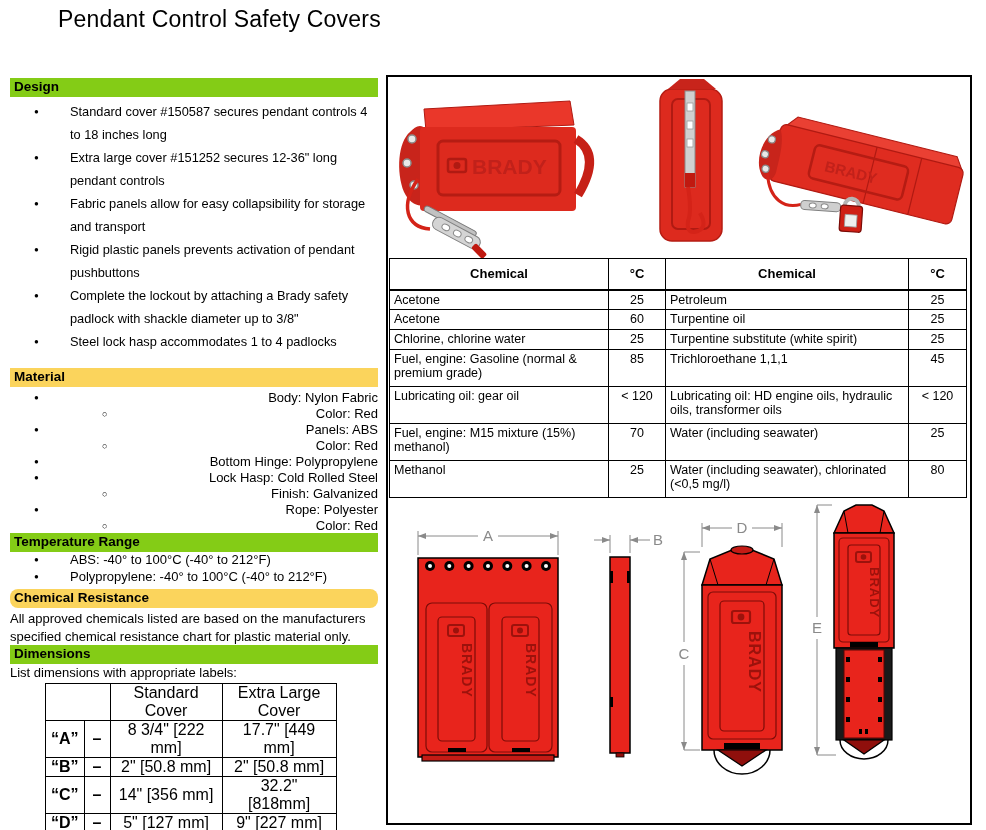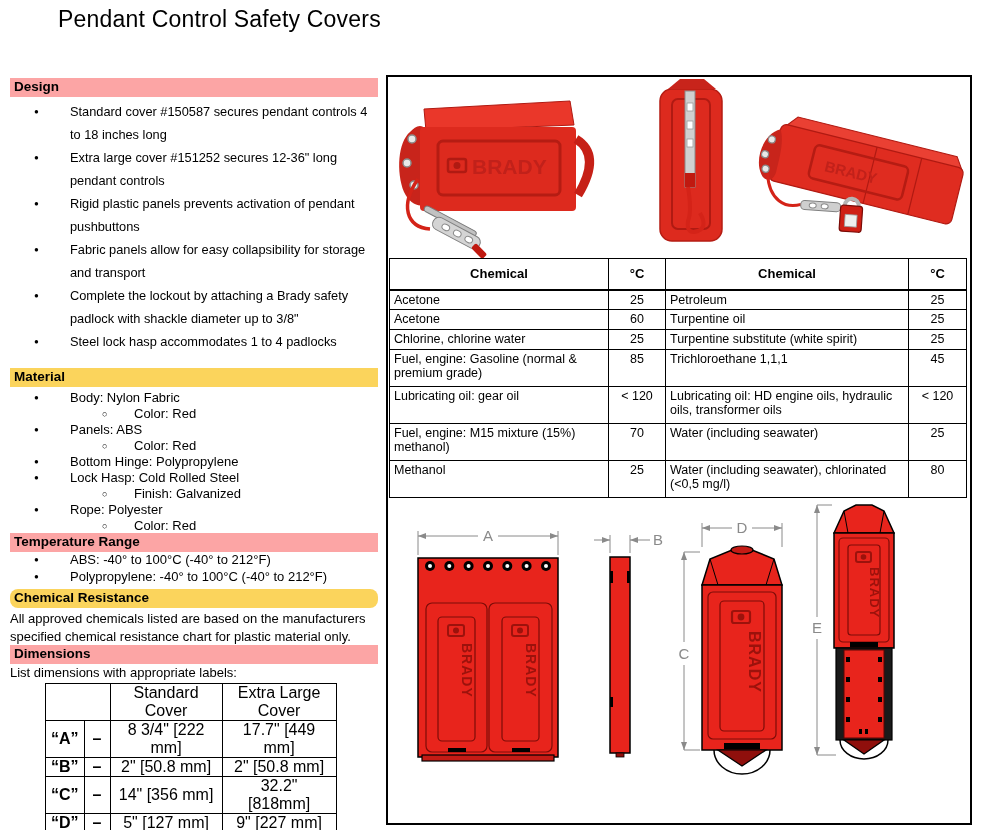--- a/index.html
+++ b/index.html
@@ -4,32 +4,32 @@
 <style>
   * { margin:0; padding:0; box-sizing:border-box; }
   html,body { background:#fff; }
   body { width:986px; height:830px; position:relative; font-family:"Liberation Sans", sans-serif; color:#000; overflow:hidden; }
 
   .page-title { position:absolute; left:30px; top:6px; font-size:23px; font-weight:400; letter-spacing:0.2px;margin-left:28px; }
 
   
   .left-col { position:absolute; left:10px; top:0; width:368px; height:830px; }
   .sec-bar { position:absolute; left:0; width:368px; height:19px; font-weight:bold; font-size:13.5px; padding:1px 0 0 4px; }
-  .bar-gray { background:#fca5a5; }
+  .bar-gray { background:#84cc16; }
   .bar-yellow { background:#fbd45c; }
   .bar-design { top:78px; } .bar-material { top:368px; } .bar-temp { top:533px; }
   .bar-chemres { top:589px;border-radius:8px; } .bar-dims { top:645px; }
 
   ul.speclist { list-style:none; position:absolute; left:0; width:368px; }
   .design-list { top:100px; font-size:12.8px; line-height:23px; }
   .design-list li { position:relative; padding-left:60px; }
   .design-list li::before { content:"●"; position:absolute; left:24px; font-size:8px; }
 
   .material-list { top:390px; font-size:13px; line-height:16px; }
-  .material-list li { position:relative; }
+  .material-list li { position:relative;text-align:right; }
   .material-list li.m { padding-left:60px; }
   .material-list li.m::before { content:"●"; position:absolute; left:24px; font-size:8px; }
   .material-list li.s { padding-left:124px; }
   .material-list li.s::before { content:"○"; position:absolute; left:92px; font-size:9px; }
 
   .temp-list { top:552px; font-size:13px; line-height:16.5px; }
   .temp-list li { position:relative; padding-left:60px; }
   .temp-list li::before { content:"●"; position:absolute; left:24px; font-size:8px; }
 
   .chem-note { position:absolute; left:0; top:610px; width:368px; font-size:13px; line-height:17.5px; }
@@ -67,22 +67,22 @@
 <body>
 
 <h1 class="page-title">Pendant Control Safety Covers</h1>
 
 <div class="left-col">
 
   <div class="sec-bar bar-gray bar-design">Design</div>
   <ul class="speclist design-list">
     <li>Standard cover #150587  secures pendant controls 4 to 18 inches long</li>
     <li>Extra large cover #151252 secures 12-36" long pendant controls</li>
+    <li>Fabric panels allow for easy collapsibility for storage and transport</li>
     <li>Rigid plastic panels prevents activation of pendant pushbuttons</li>
-    <li>Fabric panels allow for easy collapsibility for storage and transport</li>
     <li>Complete the lockout by attaching a Brady safety padlock with shackle diameter up to 3/8"</li>
     <li>Steel lock hasp accommodates 1 to 4 padlocks</li>
   </ul>
 
   <div class="sec-bar bar-yellow bar-material">Material</div>
   <ul class="speclist material-list">
     <li class="m">Body: Nylon Fabric</li>
     <li class="s">Color: Red</li>
     <li class="m">Panels: ABS</li>
     <li class="s">Color: Red</li>

